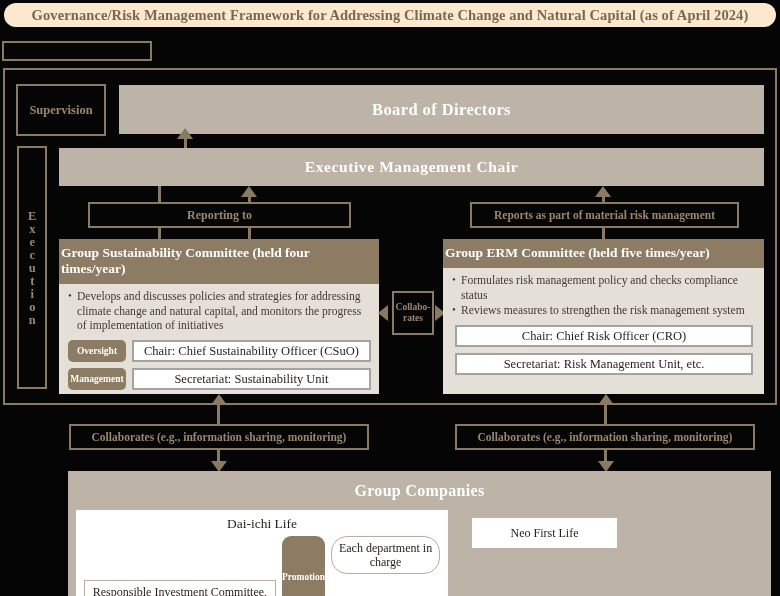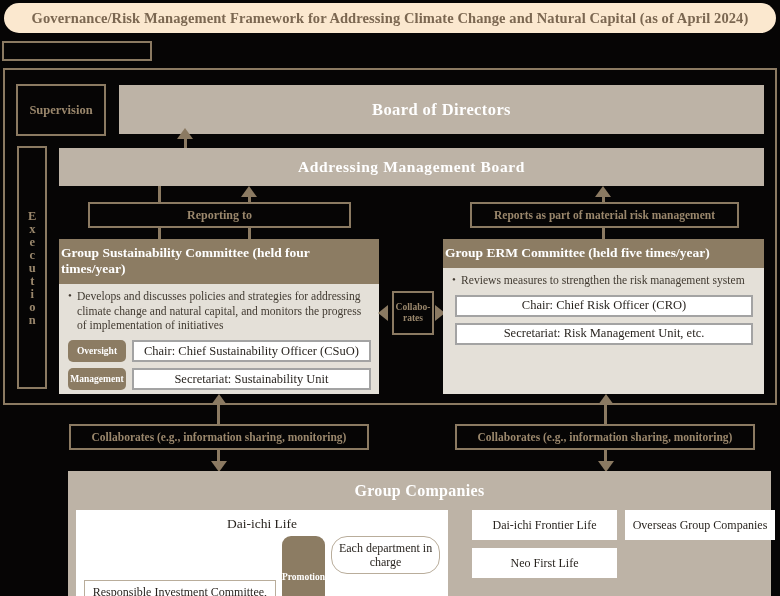--- a/index.html
+++ b/index.html
@@ -17,21 +17,21 @@
     background: #060505;
     overflow: hidden;
   }
 
   
   .title-bar {
     position: absolute;
     left: 4px;
     top: 3px;
     width: 772px;
-    height: 30px;
+    height: 24px;
     background: #fbe8cf;
     border-radius: 15px;
     display: flex;
     align-items: center;
     justify-content: center;
     box-sizing: border-box;
   }
   .title-bar span {
     font-size: 14.5px;
     font-weight: bold;
@@ -411,21 +411,21 @@
   </div>
 
   <div class="banner board">
     <span>Board of Directors</span>
   </div>
 
   <div class="vline" style="left:184px; top:137px; height:12px;"></div>
   <div class="arrow-up" style="left:177px; top:128px;"></div>
 
   <div class="banner emb">
-    <span>Addressing Management Board</span>
+    <span>Executive Management Chair</span>
   </div>
 
   <div class="vline" style="left:158px; top:186px; height:53px;"></div>
   <div class="vline" style="left:248px; top:196px; height:43px;"></div>
   <div class="arrow-up" style="left:241px; top:186px;"></div>
   <div class="conn-label reporting-to">
     <span>Reporting to</span>
   </div>
 
   <div class="vline" style="left:602px; top:196px; height:43px;"></div>
@@ -455,20 +455,21 @@
   <div class="arrow-right" style="left:435px; top:305px;"></div>
   <div class="collab-box">
     <span>Collabo-</span>
     <span>rates</span>
   </div>
 
   <div class="committee right">
     <div class="committee-head">Group ERM Committee (held five times/year)</div>
     <div class="committee-body">
       <ul class="bullets">
+        <li>Formulates risk management policy and checks compliance status</li>
         <li>Reviews measures to strengthen the risk management system</li>
       </ul>
       <div class="role-row">
         <div class="role-val">Chair: Chief Risk Officer (CRO)</div>
       </div>
       <div class="role-row">
         <div class="role-val">Secretariat: Risk Management Unit, etc.</div>
       </div>
     </div>
   </div>
@@ -497,24 +498,20 @@
         <div class="daiichi-name">Dai-ichi Life</div>
         <div class="daiichi-row">
           <div class="di-cell ric">Responsible Investment Committee, etc.</div>
           <div class="di-tag">Promotion</div>
           <div class="di-cell dept">Each department in charge</div>
         </div>
       </div>
 
       <div class="other-cos">
         <div class="oc-row">
-          <div class="oc-cell frontier">Dai-ichi Frontier Life</div>
-          <div class="oc-cell overseas">Overseas Group Companies</div>
-        </div>
-        <div class="oc-row">
           <div class="oc-cell neo">Neo First Life</div>
         </div>
         <div class="etc-text">Etc.</div>
       </div>
 
     </div>
   </div>
 
 </div>
 

